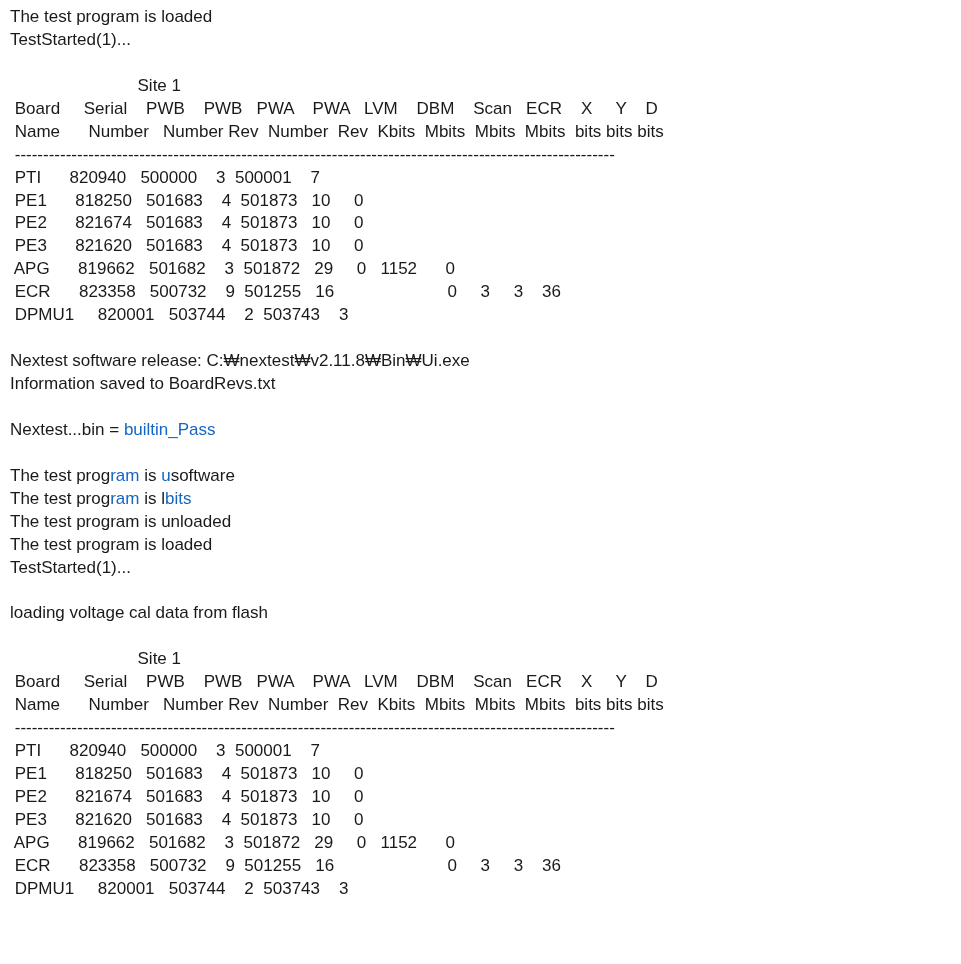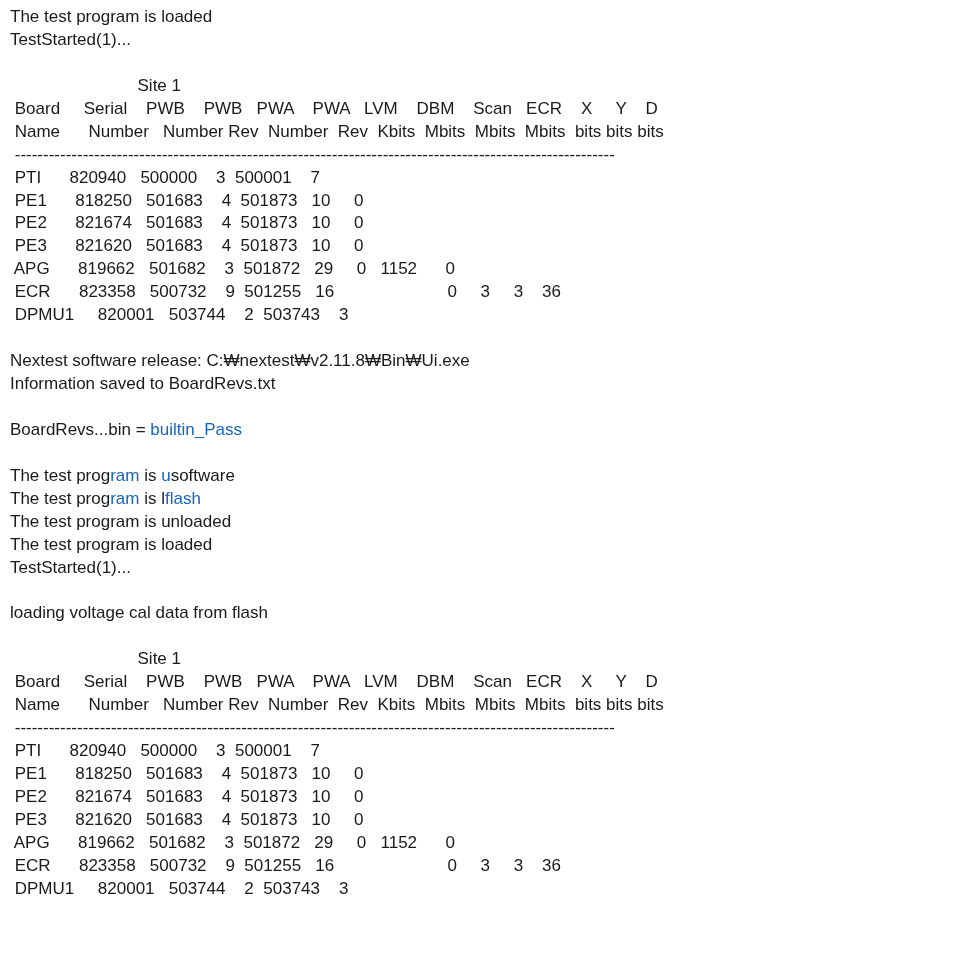--- a/index.html
+++ b/index.html
@@ -43,25 +43,25 @@
 <pre class="mono"> PE3      821620   501683    4  501873   10     0</pre>
 <pre class="mono"> APG      819662   501682    3  501872   29     0   1152      0</pre>
 <pre class="mono"> ECR      823358   500732    9  501255   16                        0     3     3    36</pre>
 <pre class="mono"> DPMU1     820001   503744    2  503743    3</pre>
 <pre class="mono"> </pre>
 
 <div>Nextest software release:  C:₩nextest₩v2.11.8₩Bin₩Ui.exe</div>
 <div>Information saved to BoardRevs.txt</div>
 <pre class="mono"> </pre>
 
-<div><span>BoardRevs...bin = </span><span class="link">builtin_Pass</span></div>
+<div><span>Nextest...bin = </span><span class="link">builtin_Pass</span></div>
 <pre class="mono"> </pre>
 
 <div><span>The test prog</span><span class="link">ram</span><span> is </span><span class="link">u</span><span>software</span></div>
-<div><span>The test prog</span><span class="link">ram</span><span> is l</span><span class="link">flash</span></div>
+<div><span>The test prog</span><span class="link">ram</span><span> is l</span><span class="link">bits</span></div>
 <div>The test program is unloaded</div>
 <div>The test program is loaded</div>
 <div>TestStarted(1)...</div>
 <pre class="mono"> </pre>
 <div>loading voltage cal data from flash</div>
 <pre class="mono"> </pre>
 
 <pre class="mono">                           Site 1</pre>
 <pre class="mono"> Board     Serial    PWB    PWB   PWA    PWA   LVM    DBM    Scan   ECR    X     Y    D</pre>
 <pre class="mono"> Name      Number   Number Rev  Number  Rev  Kbits  Mbits  Mbits  Mbits  bits bits bits</pre>

